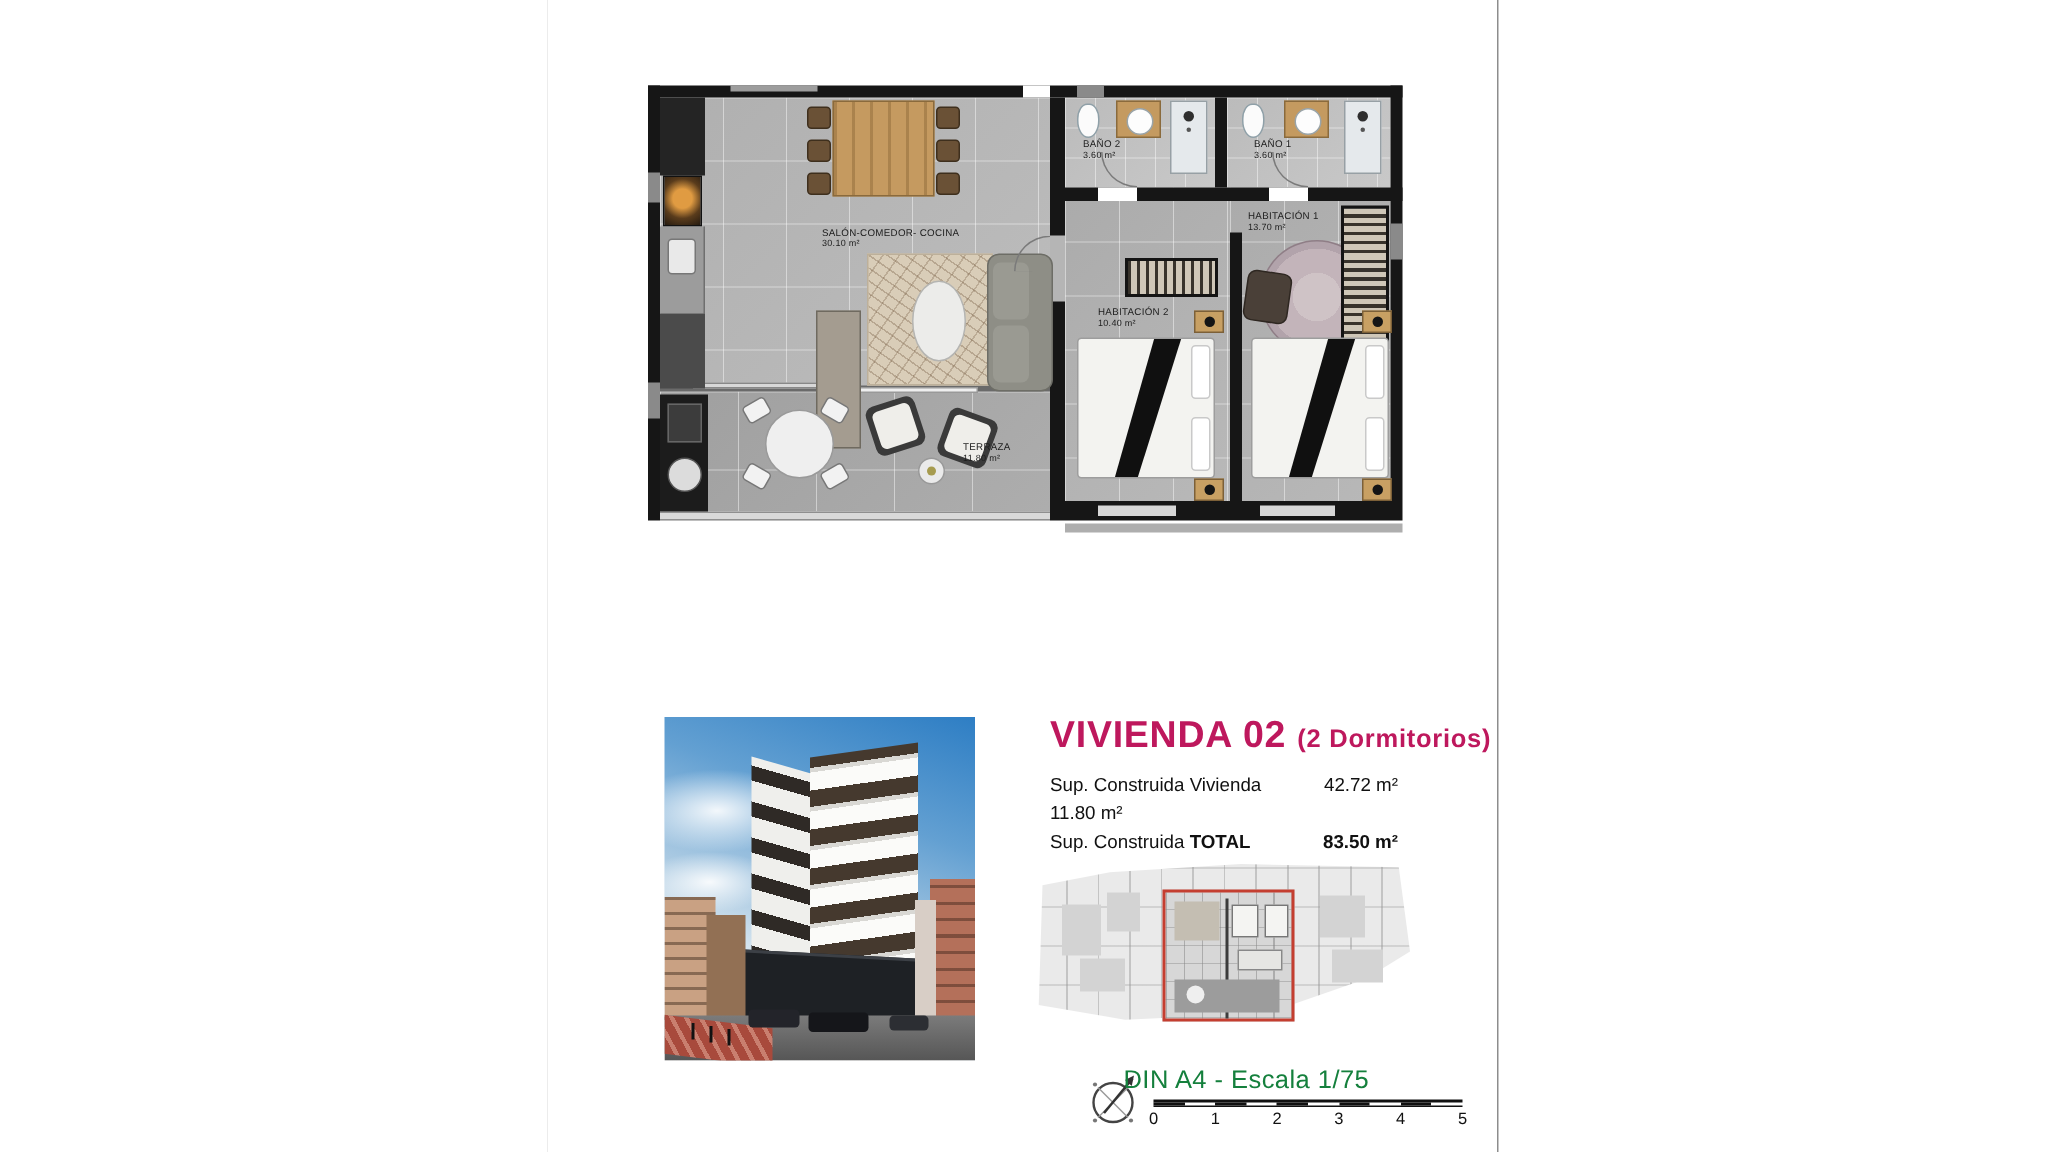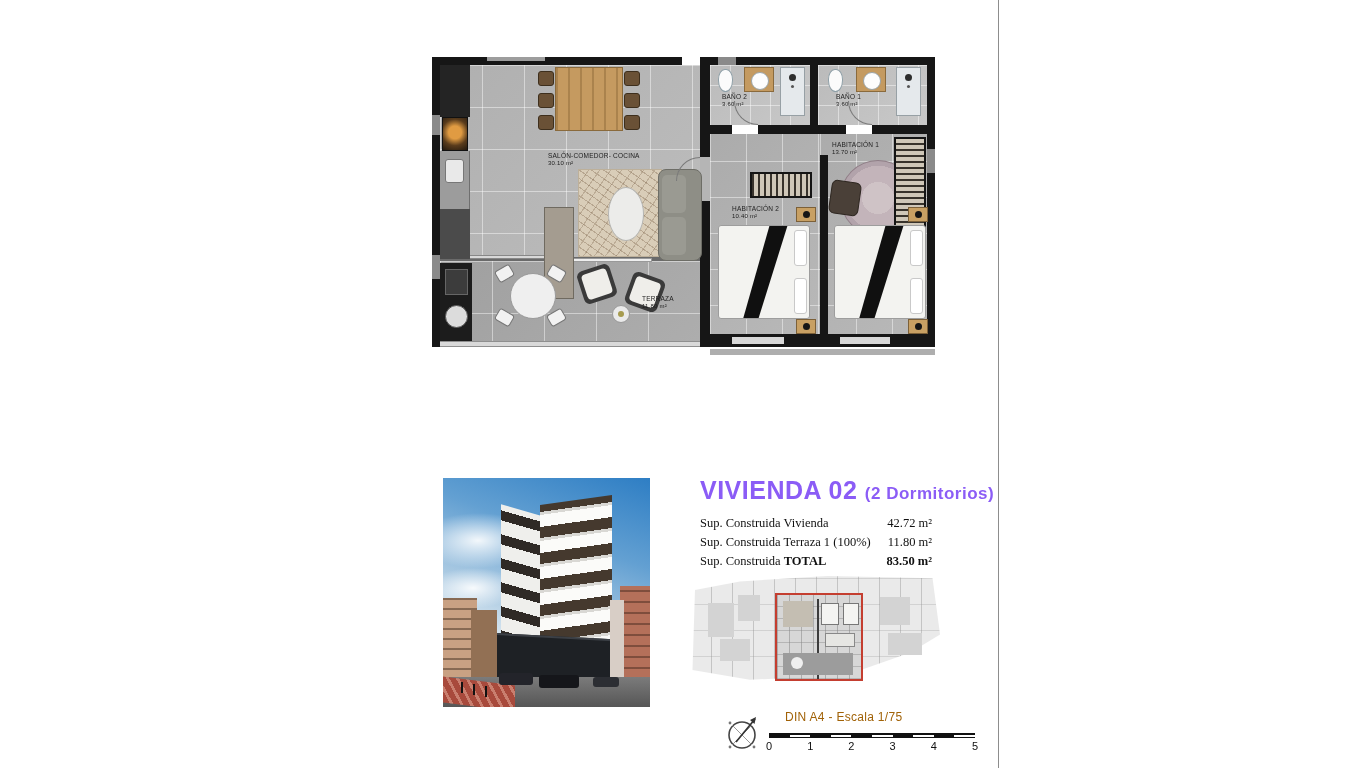--- a/index.html
+++ b/index.html
@@ -54,43 +54,43 @@
   .lounge { position:absolute; width:34px; height:34px; background:#3a3a3a; border-radius:6px; }
   .lounge:after { content:""; position:absolute; inset:4px; background:#efeeea; border-radius:4px; }
 
   
   .photo { position:absolute; left:78px; top:478px; width:207px; height:229px; overflow:hidden;
            background:linear-gradient(200deg,#2e7ec4 0%,#63a0d2 30%,#a9c9e2 55%,#dfeaf1 72%,#e8e8e6 80%); }
   .cloud { position:absolute; background:radial-gradient(closest-side, rgba(255,255,255,.9), rgba(255,255,255,0)); }
 
   
   .info { position:absolute; left:335px; top:476px; width:232px; }
-  .info h1 { font-size:25px; font-weight:bold; color:#8b5cf6; letter-spacing:.5px; white-space:nowrap; }
+  .info h1 { font-size:25px; font-weight:bold; color:#be185d; letter-spacing:.5px; white-space:nowrap; }
   .info h1 .suffix { font-size:17px; }
-  .specs { margin-top:9px;font-family:Liberation Serif, serif; }
+  .specs { margin-top:9px; }
   .spec-row { display:flex; justify-content:space-between; font-size:12.5px; color:#111; line-height:19px; }
   .spec-row .v { font-weight:normal; }
   .spec-row.total .v, .spec-row.total b { font-weight:bold; }
 
   
   .keyplan { position:absolute; left:325px; top:575px; width:250px; height:108px; }
   .kp-slab { position:absolute; inset:0;
      clip-path:polygon(2% 14%, 20% 6%, 55% 1%, 97% 3%, 100% 55%, 88% 72%, 62% 93%, 24% 97%, 1% 88%);
      background-color:#eaeaea;
      background-image:repeating-linear-gradient(90deg, rgba(150,150,150,.45) 0 1px, transparent 1px 21px),
                       repeating-linear-gradient(0deg, rgba(165,165,165,.35) 0 1px, transparent 1px 26px);
      filter:drop-shadow(0 1px 1px rgba(0,0,0,.25)); }
   .kp-blob { position:absolute; background:#d3d3d3; }
   .kp-unit { position:absolute; left:85px; top:18px; width:88px; height:88px; border:2px solid #c43e30;
      background-color:#d7d7d7;
      background-image:repeating-linear-gradient(90deg, rgba(130,130,130,.5) 0 1px, transparent 1px 12px),
                       repeating-linear-gradient(0deg, rgba(130,130,130,.4) 0 1px, transparent 1px 12px); }
 
   
-  .scale-label { position:absolute; left:420px; top:710px; font-size:12px; color:#a16207; letter-spacing:.3px; }
+  .scale-label { position:absolute; left:384px; top:710px; font-size:17px; color:#15803d; letter-spacing:.3px; }
   .scalebar { position:absolute; left:404px; top:733px; width:206px; }
   .cells { display:flex; height:5px; border-top:2px solid #111; border-bottom:1.5px solid #111; }
   .cells div { flex:1; }
   .cells div:nth-child(odd) { background:#111; }
   .nums { position:relative; height:14px; margin-top:2px; font-size:11px; color:#111; }
   .nums span { position:absolute; transform:translateX(-50%); }
 </style>
 </head>
 <body>
 
@@ -257,21 +257,20 @@
     </div>
 
     <div class="info">
       <h1><span>VIVIENDA 02</span> <span class="suffix">(2 Dormitorios)</span></h1>
       <div class="specs">
         <div class="spec-row">
           <span>Sup. Construida Vivienda</span>
           <span class="v">42.72 m²</span>
         </div>
         <div class="spec-row">
-          <span>Sup. Construida Terraza 1 (100%)</span>
           <span class="v">11.80 m²</span>
         </div>
         <div class="spec-row total">
           <span><span>Sup. Construida </span><b>TOTAL</b></span>
           <span class="v">83.50 m²</span>
         </div>
       </div>
     </div>
 
     <div class="keyplan">

